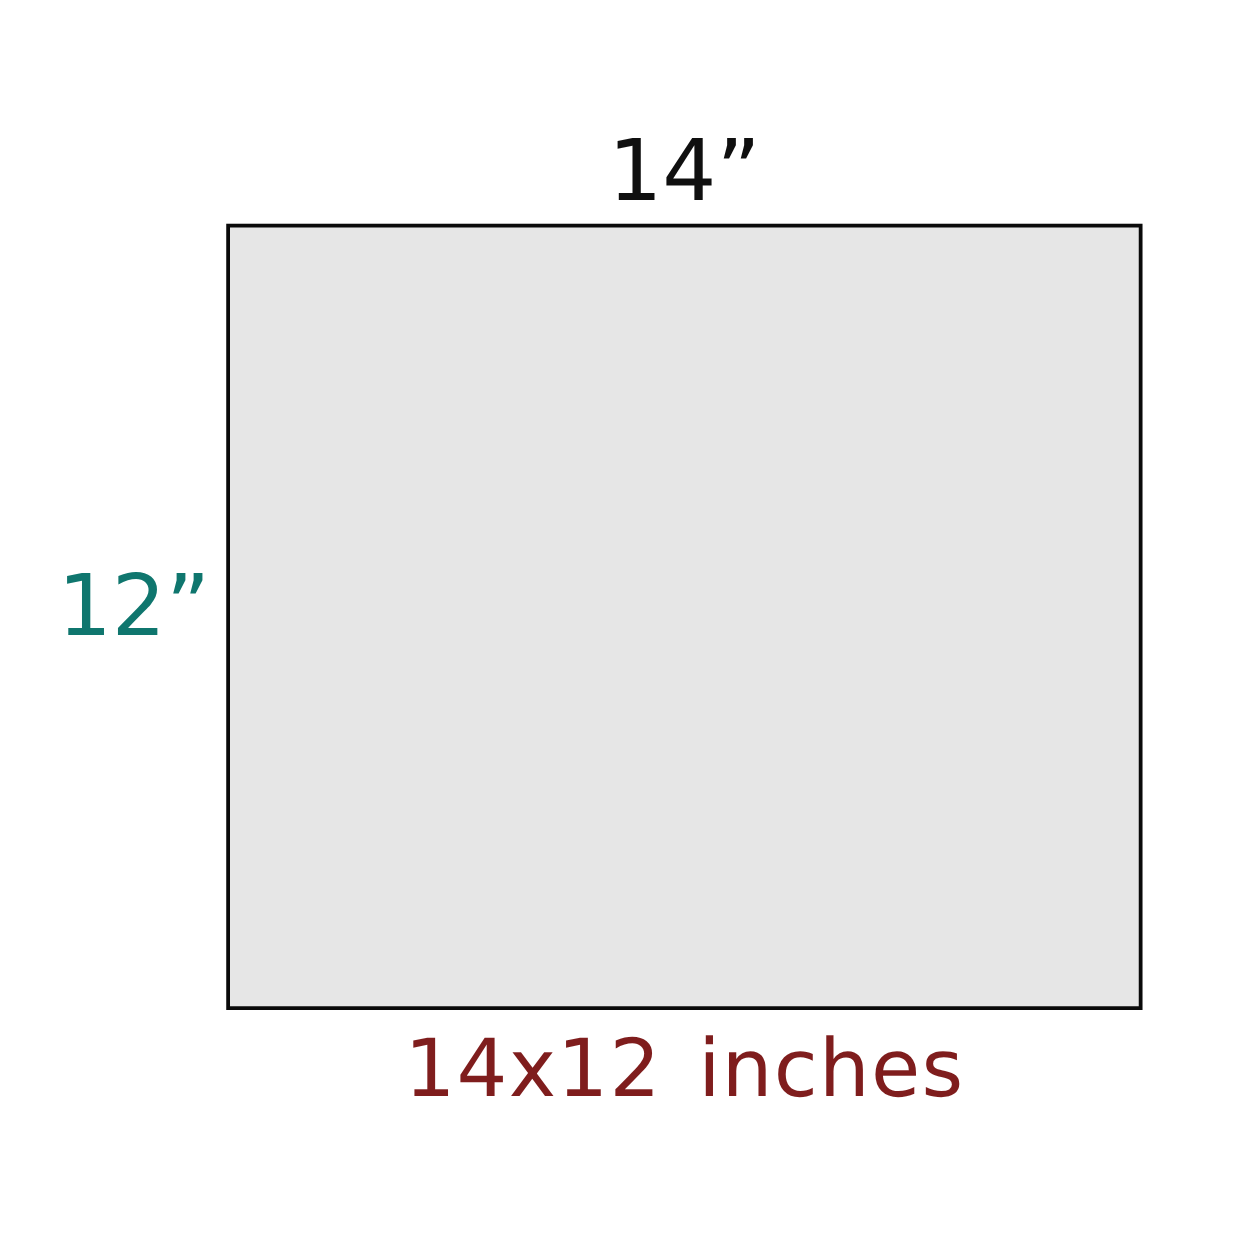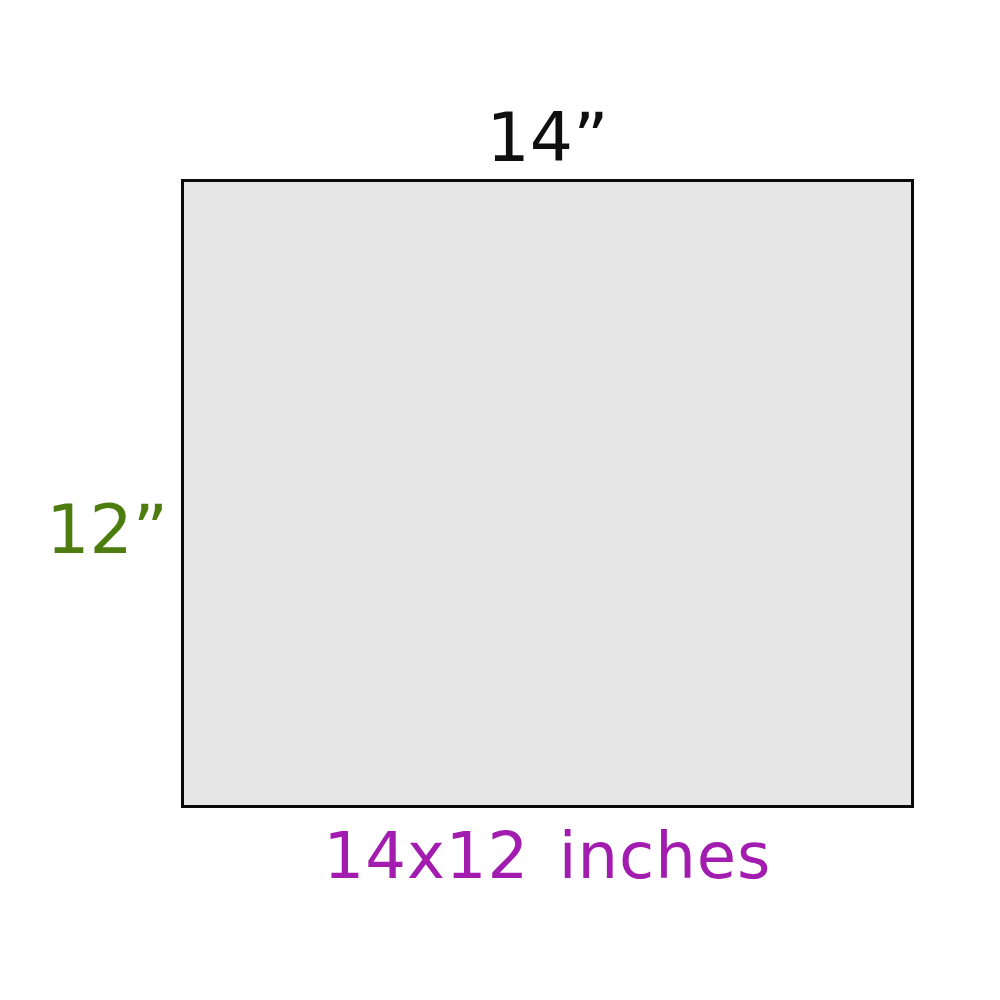--- a/index.html
+++ b/index.html
@@ -61,17 +61,17 @@
 </style>
 </head>
 <body style="background: rgb(255, 255, 255);">
 
 <div class="stage">
 
   <div class="rect" style="background: rgb(230, 230, 230); border-color: rgb(10, 10, 10);"></div>
 
   <div class="dim-label label-top" style="color: rgb(15, 15, 15);">14”</div>
 
-  <div class="dim-label label-left" style="color: #4d7c0f; margin-top: 44px;">12”</div>
+  <div class="dim-label label-left" style="color: #0f766e;">12”</div>
 
-  <div class="dim-label label-bottom" style="color: #a21caf;">14x12 inches</div>
+  <div class="dim-label label-bottom" style="color: #7f1d1d;">14x12 inches</div>
 
 </div>
 
 </body></html>

